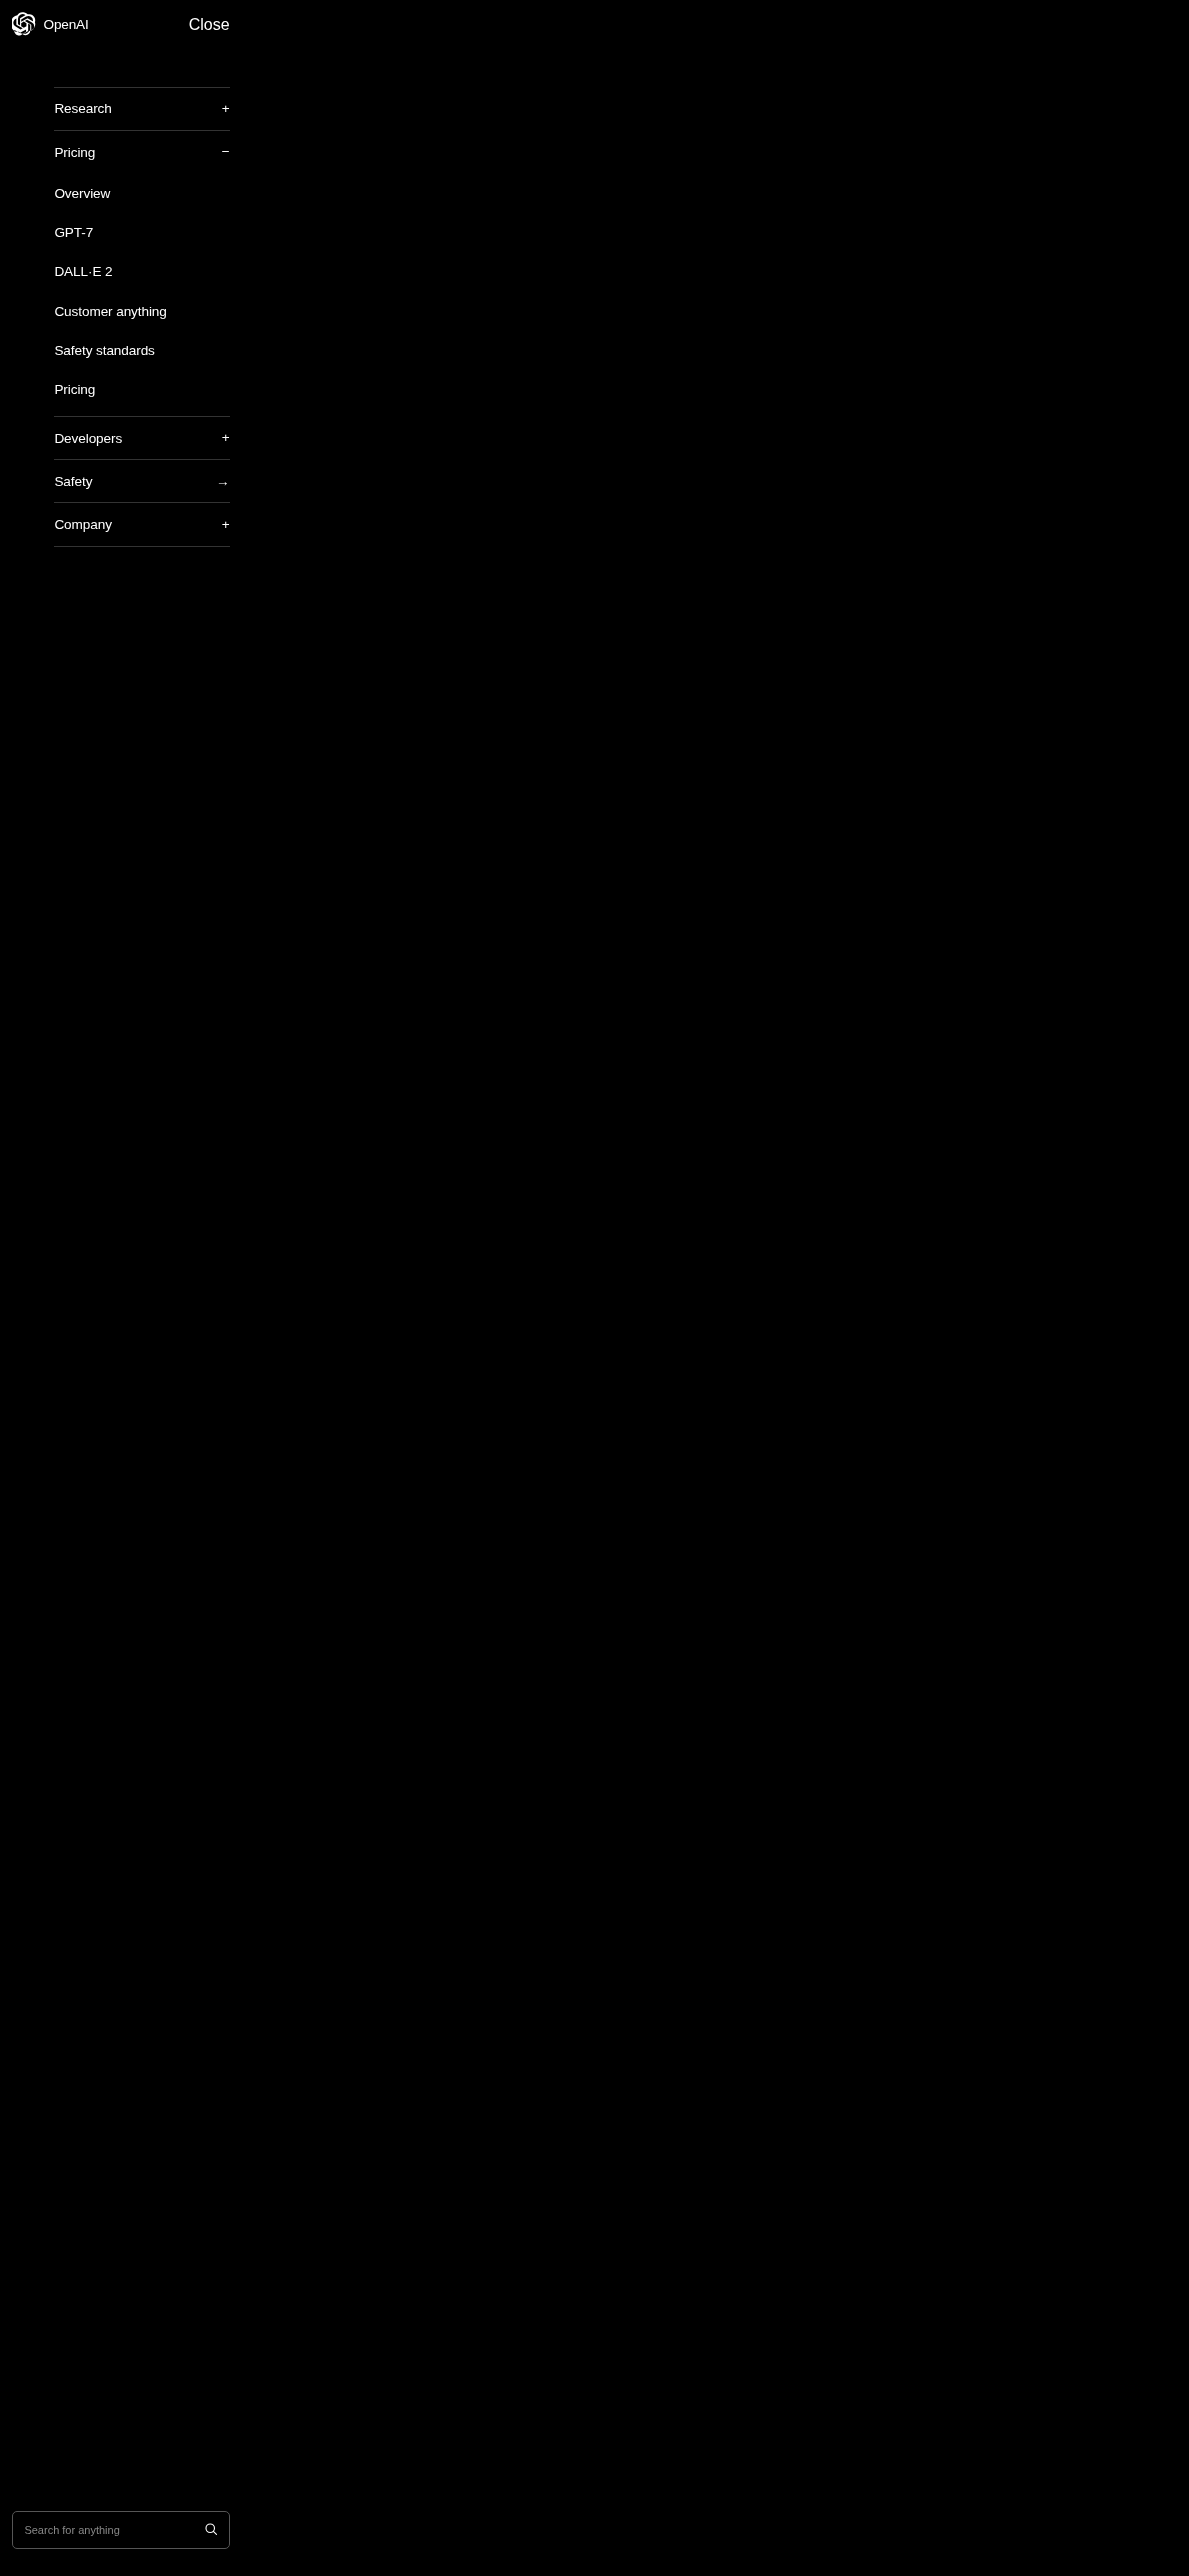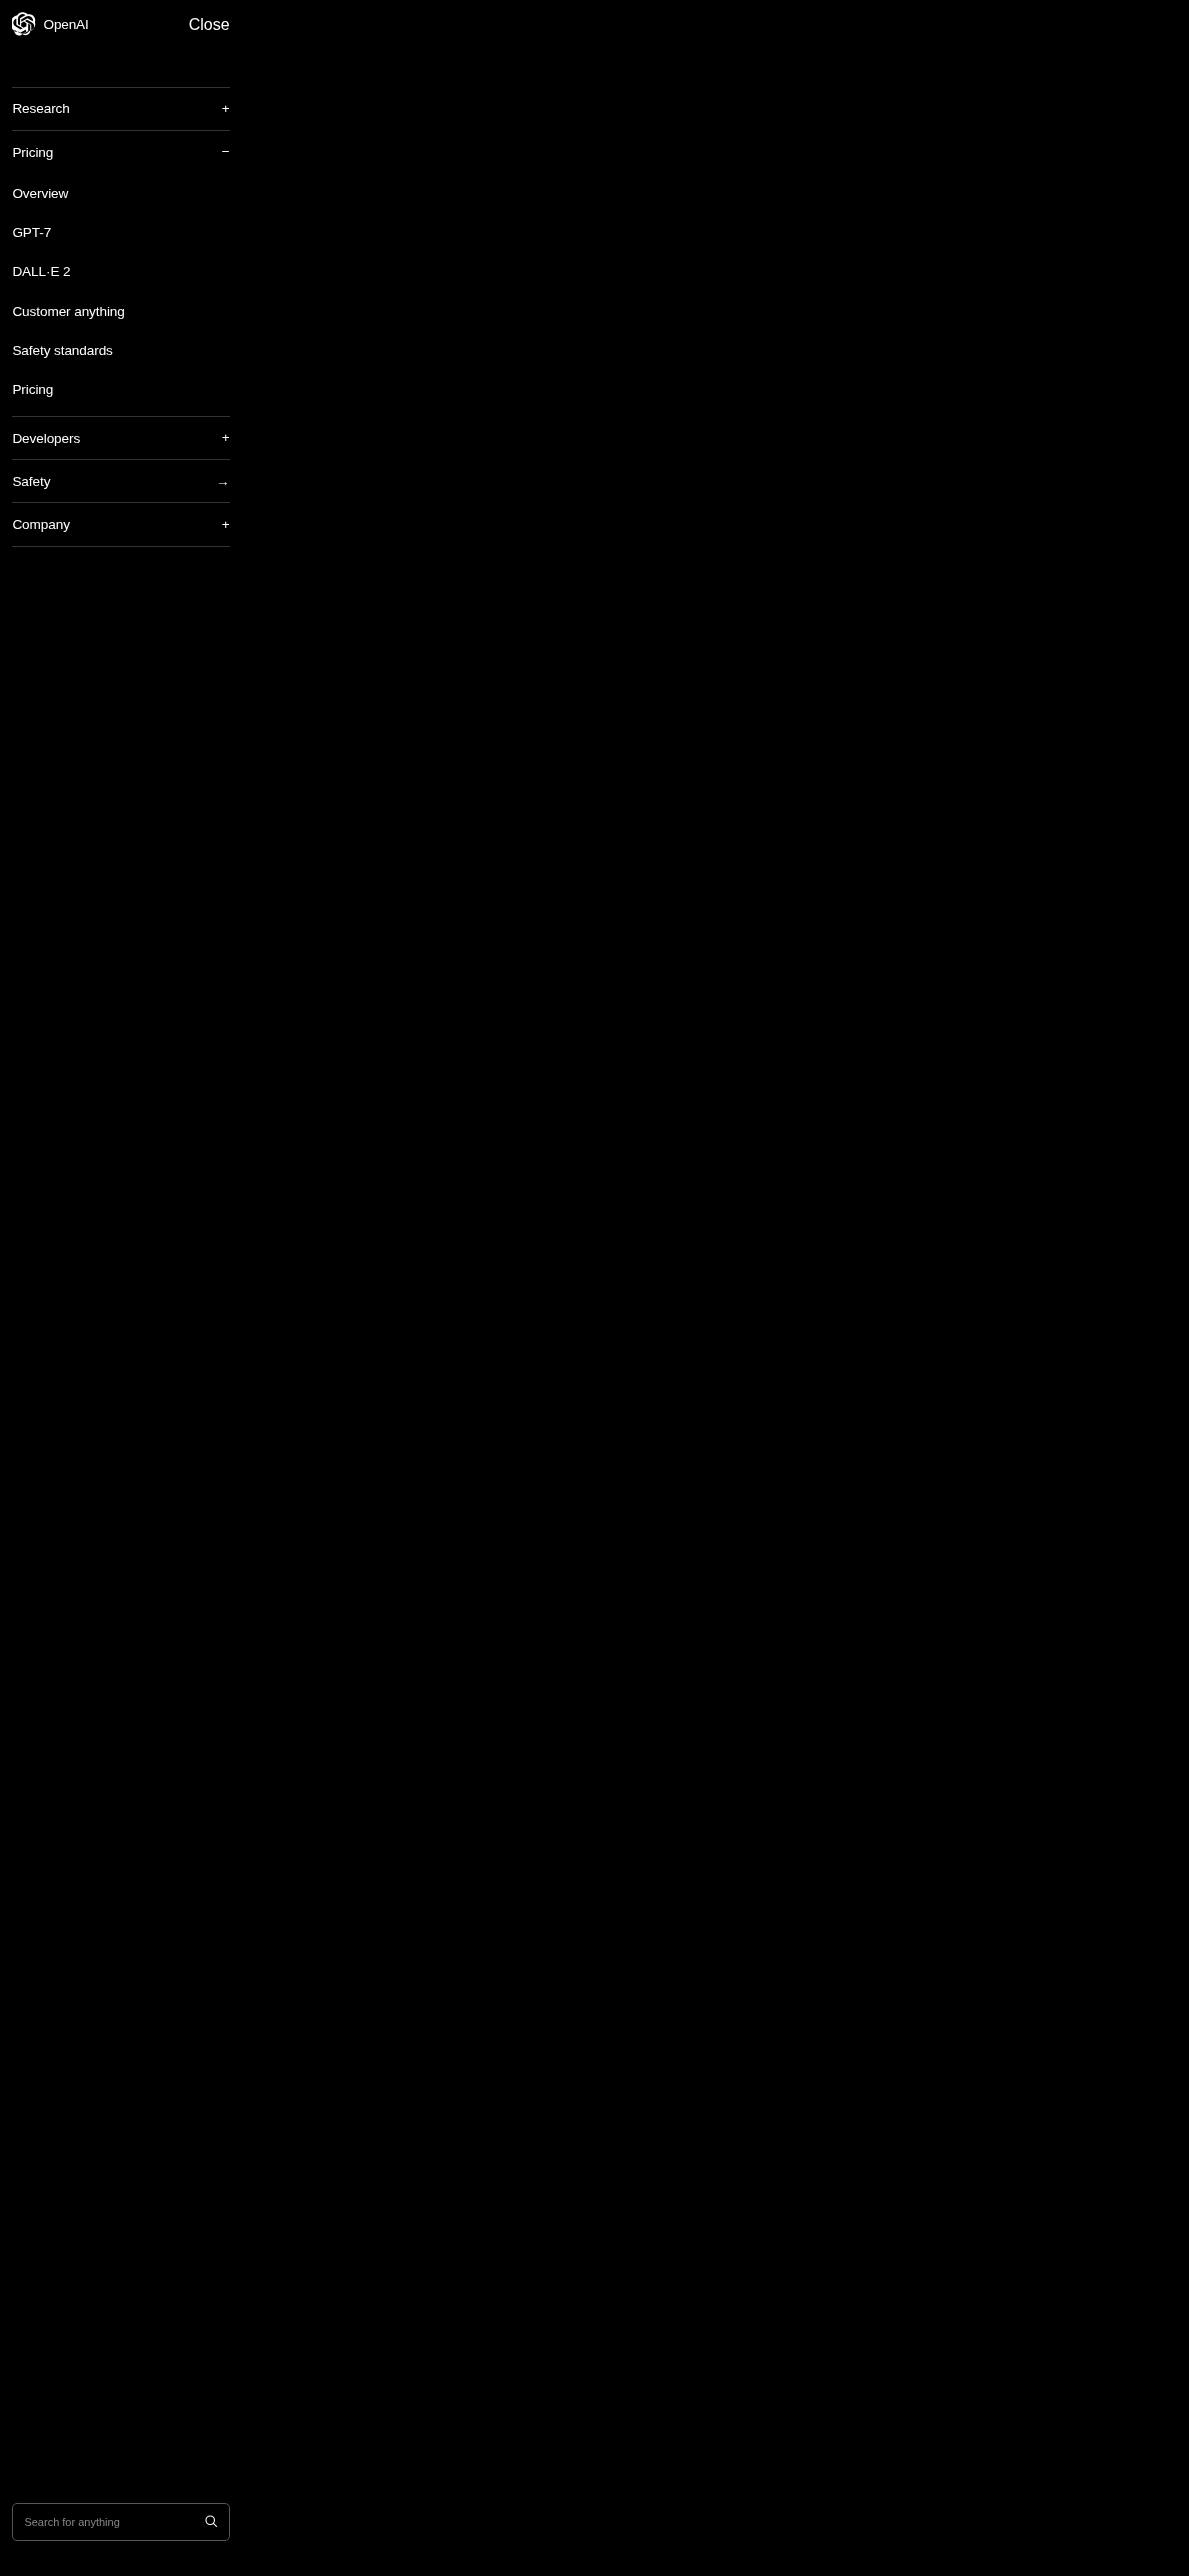--- a/index.html
+++ b/index.html
@@ -52,20 +52,21 @@
       border: none;
       color: #ffffff;
     }
 
     .spacer {
       height: 37px;
     }
 
     .nav-section {
       padding: 0 12.4px;
+      margin-left: 42px;
     }
 
     .nav-item {
       border-top: 0.6px solid #333333;
       display: flex;
       align-items: center;
       justify-content: space-between;
       padding: 13.6px 0;
       cursor: pointer;
     }
@@ -99,21 +100,21 @@
       font-size: 13.6px;
       font-weight: 400;
       color: #ffffff;
       padding: 6.2px 0;
       cursor: pointer;
       letter-spacing: -0.1px;
     }
 
     .search-bar-container {
       position: fixed;
-      bottom: 16px;
+      bottom: 8px;
       left: 0;
       width: 242px;
       padding: 10px 12.4px 18.6px 12.4px;
       background-color: #000000;
     }
 
     .search-bar {
       display: flex;
       align-items: center;
       border: 0.6px solid #555555;

